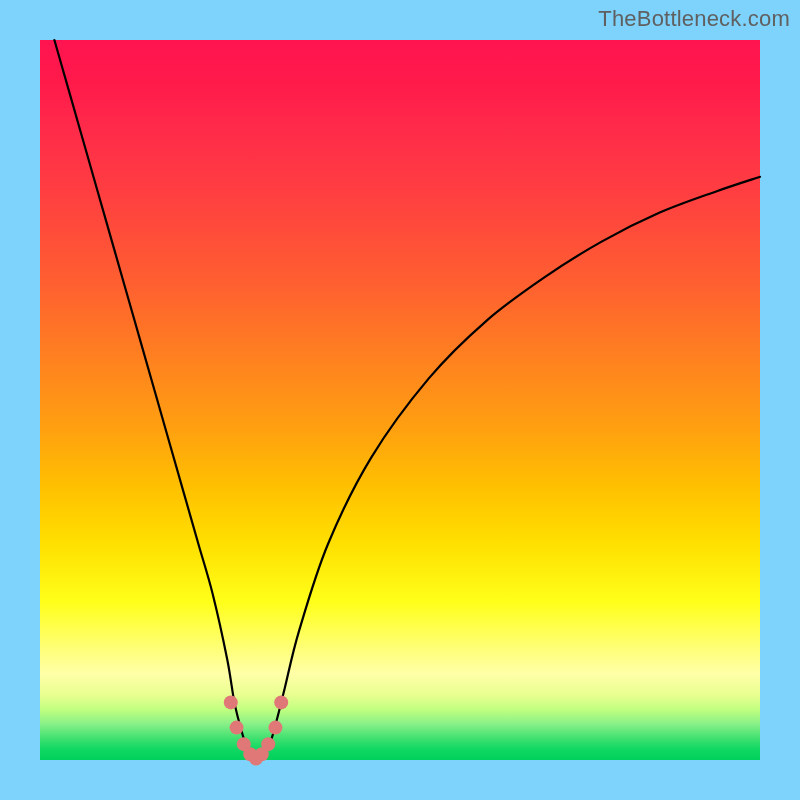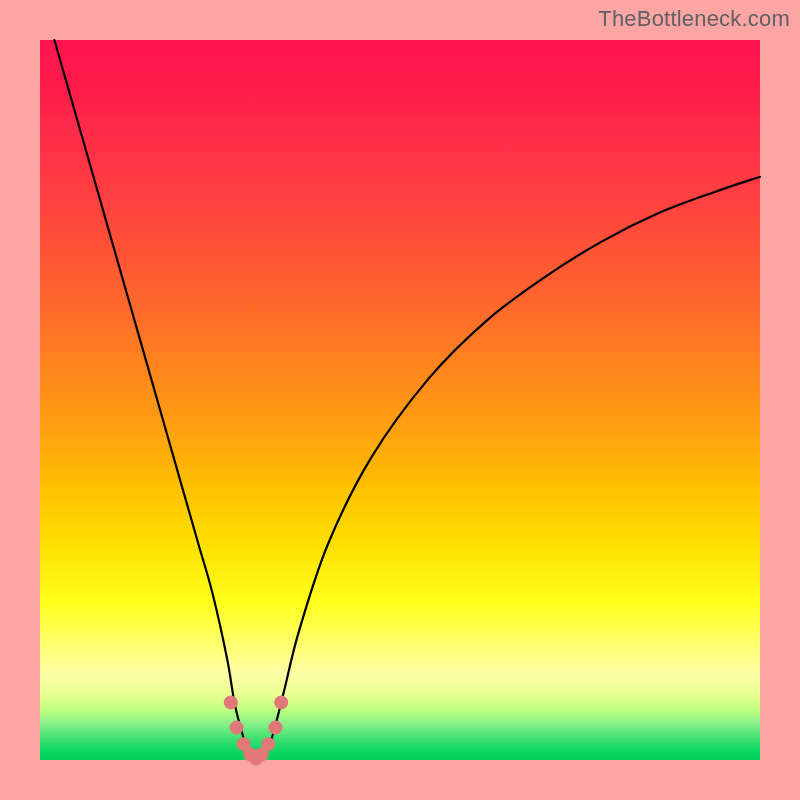--- a/index.html
+++ b/index.html
@@ -8,21 +8,21 @@
     width: 800px;
     height: 800px;
     overflow: hidden;
     background: #000;
     font-family: Arial, Helvetica, sans-serif;
   }
   .frame {
     position: relative;
     width: 800px;
     height: 800px;
-    background: #fca5a5;
+    background: #7dd3fc;
   }
   .plot-area {
     position: absolute;
     left: 40px;
     top: 40px;
     width: 720px;
     height: 720px;
     
     background: linear-gradient(to bottom,
       #ff1450 0%,

